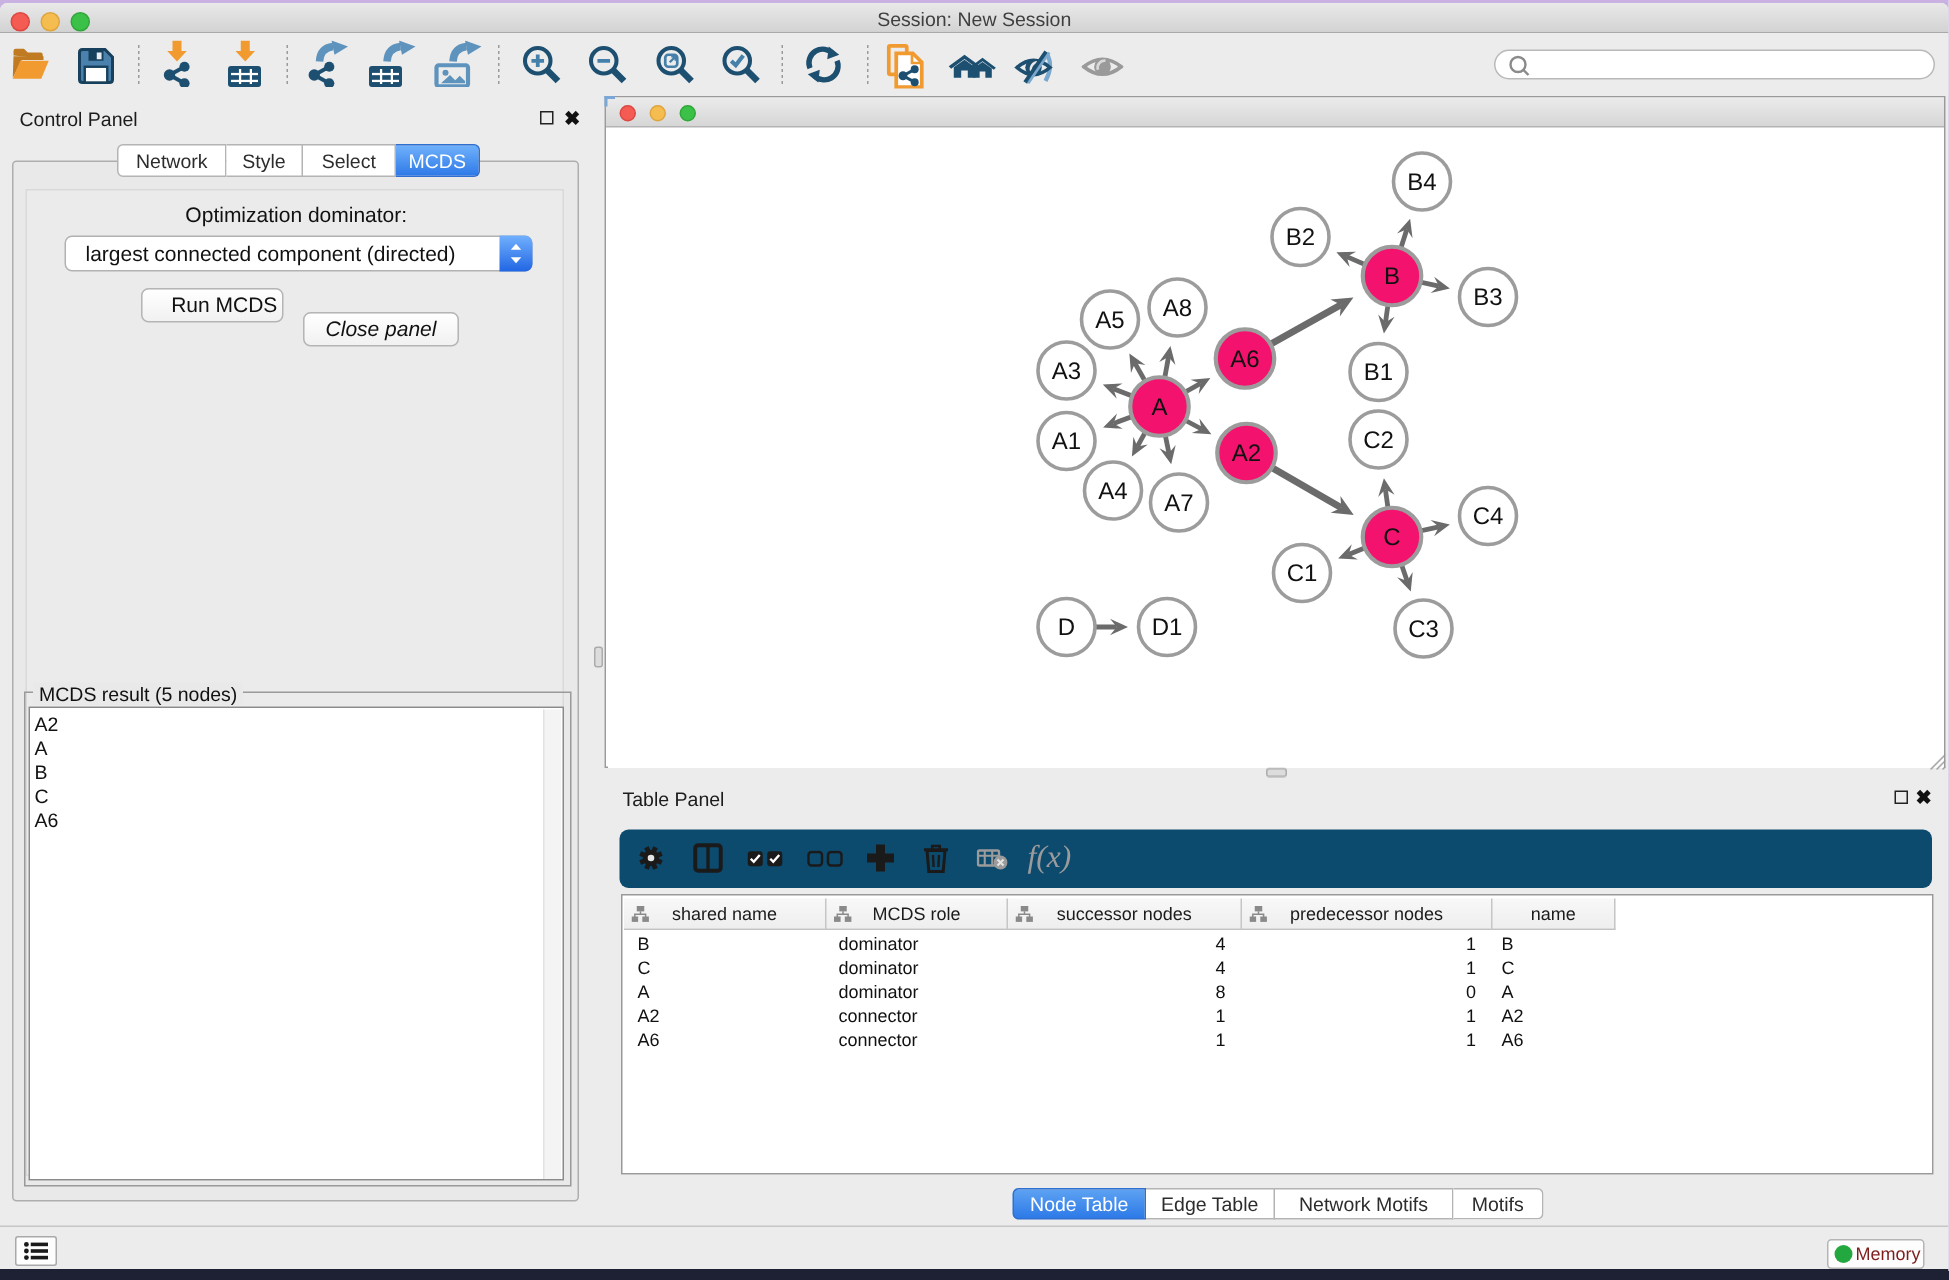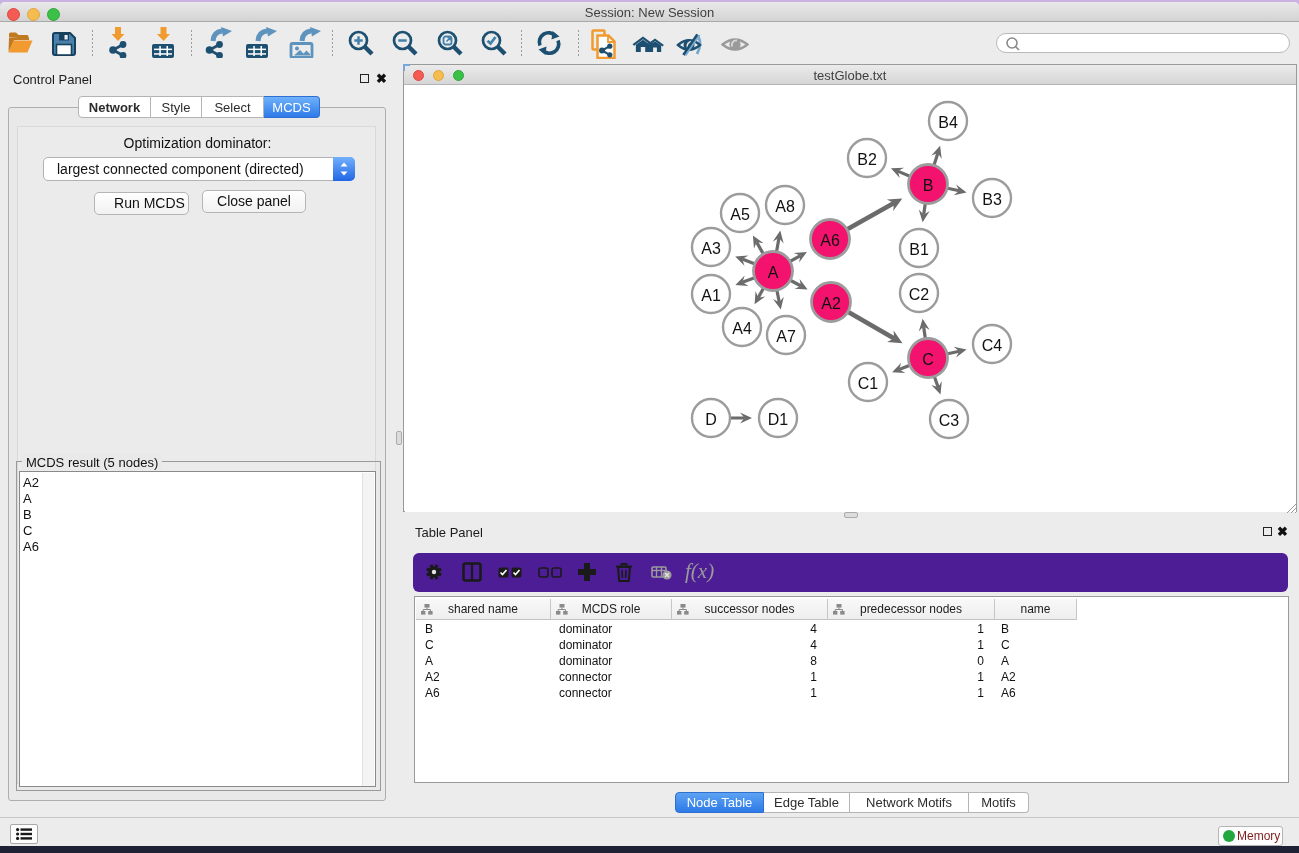--- a/index.html
+++ b/index.html
@@ -19,21 +19,21 @@
 .statusbar { position:absolute; left:0; top:815px; width:1299px; height:31px; background:#ececec; border-top:1px solid #c6c6c6; }
 .wall-bottom { position:absolute; left:0; top:846px; width:1299px; height:7px; background:#1d2133; }
 
 .ctl-title { position:absolute; left:13px; top:70px; font-size:13px; color:#1c1c1c; }
 .float-ico { position:absolute; width:9px; height:9px; border:1.5px solid #222; top:74px; }
 .close-ico { position:absolute; top:69px; font-size:13px; font-weight:bold; color:#111; }
 .ctl-outer { position:absolute; left:8px; top:105px; width:378px; height:694px; background:#e9e9e9; border:1px solid #aeaeae; border-radius:3px; }
 .ctl-inner { position:absolute; left:8px; top:18px; width:359px; height:658px; background:#ebebeb; border:1px solid #d9d9d9; }
 .tabs { position:absolute; left:78px; top:94px; height:22px; display:flex; z-index:5; }
 .tab { height:22px; background:#fff; border:1px solid #b4b4b4; border-left:none; font-size:13px; color:#2c2c2c; text-align:center; line-height:21px; }
-.tab.first { border-left:1px solid #b4b4b4; border-radius:4px 0 0 4px;font-weight:bold; }
+.tab.first { border-left:1px solid #b4b4b4; border-radius:4px 0 0 4px; }
 .tab.last { border-radius:0 4px 4px 0; }
 .tab.sel { background:linear-gradient(#6fb1fb,#2e7ae8); color:#fff; border-color:#2e6fd0; }
 .combo { position:absolute; left:43px; top:155px; width:312px; height:24px; background:#fff; border:1px solid #b2b2b2; border-radius:5px; font-size:14px; color:#111; line-height:22px; padding-left:13px; }
 .combo-btn { position:absolute; right:-1px; top:-1px; width:22px; height:24px; border-radius:0 5px 5px 0; background:linear-gradient(#71b0fd,#2166e4); }
 .btn { position:absolute; height:23px; background:linear-gradient(#ffffff,#f1f1f1); border:1px solid #b5b5b5; border-radius:5px; font-size:14px; color:#111; text-align:center; line-height:21px; }
 .fieldset { position:absolute; left:16px; top:459px; width:365px; height:330px; border:1px solid #9a9a9a; }
 .fieldset .legend { position:absolute; left:5px; top:-7px; background:#e9e9e9; padding:0 4px; font-size:13px; color:#111; }
 .listbox { position:absolute; left:2px; top:9px; width:357px; height:316px; background:#fff; border:1px solid #8a8a8a; font-size:13px; color:#111; }
 .listbox .sb { position:absolute; right:1px; top:1px; width:12px; height:313px; background:#f4f4f4; border-left:1px solid #e2e2e2; }
 .li { padding-left:3px; height:16px; line-height:16px; }
@@ -42,21 +42,21 @@
 .mem-dot { position:absolute; left:4px; top:3px; width:12px; height:12px; border-radius:50%; background:#23a83f; }
 
 .netwin { position:absolute; left:403px; top:62px; width:894px; height:448px; background:#fff; border:1px solid #9a9a9a; }
 .netwin .tbar { position:absolute; left:0; top:0; width:100%; height:20px; background:linear-gradient(#ebebeb,#d6d6d6); border-bottom:1px solid #b4b4b4; }
 .netwin .tl { top:5px; width:11px; height:11px; }
 .netwin .tl.r { left:9px; } .netwin .tl.y { left:29px; } .netwin .tl.g { left:49px; }
 .netwin .wtitle { top:3px; }
 .net-content { position:absolute; left:1px; top:21px; width:891px; height:426px; background:#fff; will-change:transform; }
 
 .tp-title { position:absolute; left:415px; top:523px; font-size:13px; color:#1c1c1c; }
-.tp-toolbar { position:absolute; left:413px; top:551px; width:875px; height:39px; background:#4c1d95; border-radius:6px; }
+.tp-toolbar { position:absolute; left:413px; top:551px; width:875px; height:39px; background:#0c4a6e; border-radius:6px; }
 .tbl { position:absolute; left:414px; top:594px; width:875px; height:187px; background:#fff; border:1px solid #9a9a9a; }
 .thead { position:absolute; left:0; top:2px; height:21px; background:linear-gradient(#f8f8f8,#eeeeee); border-bottom:1px solid #c2c2c2; }
 .th { position:absolute; top:0; height:21px; border-right:1px solid #c6c6c6; font-size:12px; color:#1b1b1b; text-align:center; line-height:21px; }
 .row { position:absolute; font-size:12px; color:#111; height:16px; line-height:16px; }
 .btabs { position:absolute; top:790px; height:21px; display:flex; left:675px; z-index:4; }
 .btab { height:21px; background:#fff; border:1px solid #b4b4b4; border-left:none; font-size:13px; color:#2c2c2c; text-align:center; line-height:20px; }
 .btab.first { border-left:1px solid #b4b4b4; border-radius:4px 0 0 4px; }
 .btab.last { border-radius:0 4px 4px 0; }
 .btab.sel { background:linear-gradient(#5da2f2,#2d7ae8); color:#fff; border-color:#2e6fd0; }
 </style>
@@ -215,40 +215,39 @@
  <div style="position:absolute;left:0;top:133px;width:395px;text-align:center;font-size:14px;color:#111;">Optimization dominator:</div>
  <div class="combo">largest connected component (directed)
    <div class="combo-btn">
      <svg width="22" height="24">
           <path d="M11 5.5 L14.5 9.5 L7.5 9.5 Z" fill="#fff"></path>
           <path d="M11 18.5 L14.5 14.5 L7.5 14.5 Z" fill="#fff"></path>
         </svg>
    </div>
  </div>
  <div class="btn" style="left:94px; top:190px; width:95px;padding-left:16px;">Run MCDS</div>
- <div class="btn" style="left:202px; top:188px; width:104px;">Close panel</div>
+ <div class="btn" style="left:202px; top:206px; width:104px;font-style:italic;">Close panel</div>
  <div class="fieldset">
    <div class="legend">MCDS result (5 nodes)</div>
    <div class="listbox" style="padding-top:3px;">
      <div class="li">A2</div>
         <div class="li">A</div>
         <div class="li">B</div>
         <div class="li">C</div>
         <div class="li">A6</div>
      <div class="sb"></div>
    </div>
  </div>
 
  <div class="netwin">
       <div style="position:absolute;left:-1px;top:-1px;width:7px;height:7px;border-left:2px solid #7ba7d7;border-top:2px solid #7ba7d7;z-index:9;"></div>
   <div class="tbar">
    <div class="tl r"></div>
         <div class="tl y"></div>
         <div class="tl g"></div>
-   <div class="wtitle">testGlobe.txt</div>
   </div>
   <div class="net-content" id="graph">
 <svg width="894" height="427" style="position:absolute;left:0;top:0">
 <line x1="425.0" y1="153.0" x2="489.0" y2="117.1" stroke="#6b6b6b" stroke-width="4.6"></line>
 <polygon points="497.3,112.4 488.2,125.0 489.0,117.1 481.9,113.6" fill="#6b6b6b"></polygon>
 <line x1="426.0" y1="216.0" x2="489.2" y2="252.5" stroke="#6b6b6b" stroke-width="4.6"></line>
 <polygon points="497.5,257.3 482.1,255.9 489.2,252.5 488.6,244.6" fill="#6b6b6b"></polygon>
 <line x1="368.0" y1="185.0" x2="351.6" y2="156.1" stroke="#6b6b6b" stroke-width="3.2"></line>
 <polygon points="347.9,149.6 358.6,157.3 351.6,156.1 349.0,162.7" fill="#6b6b6b"></polygon>
 <line x1="368.0" y1="185.0" x2="374.0" y2="152.0" stroke="#6b6b6b" stroke-width="3.2"></line>

